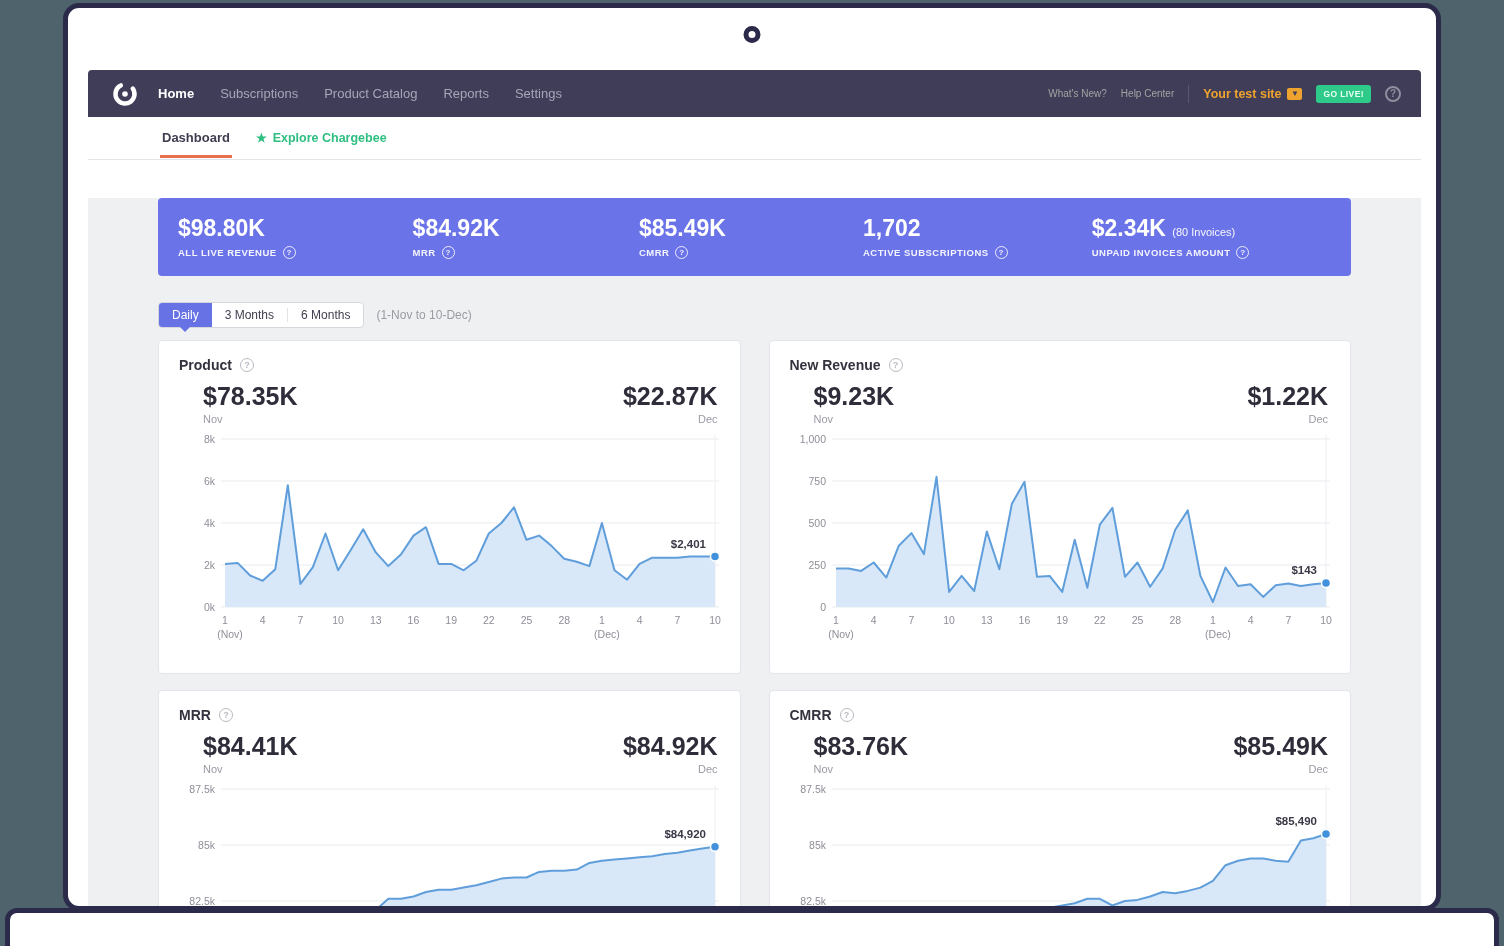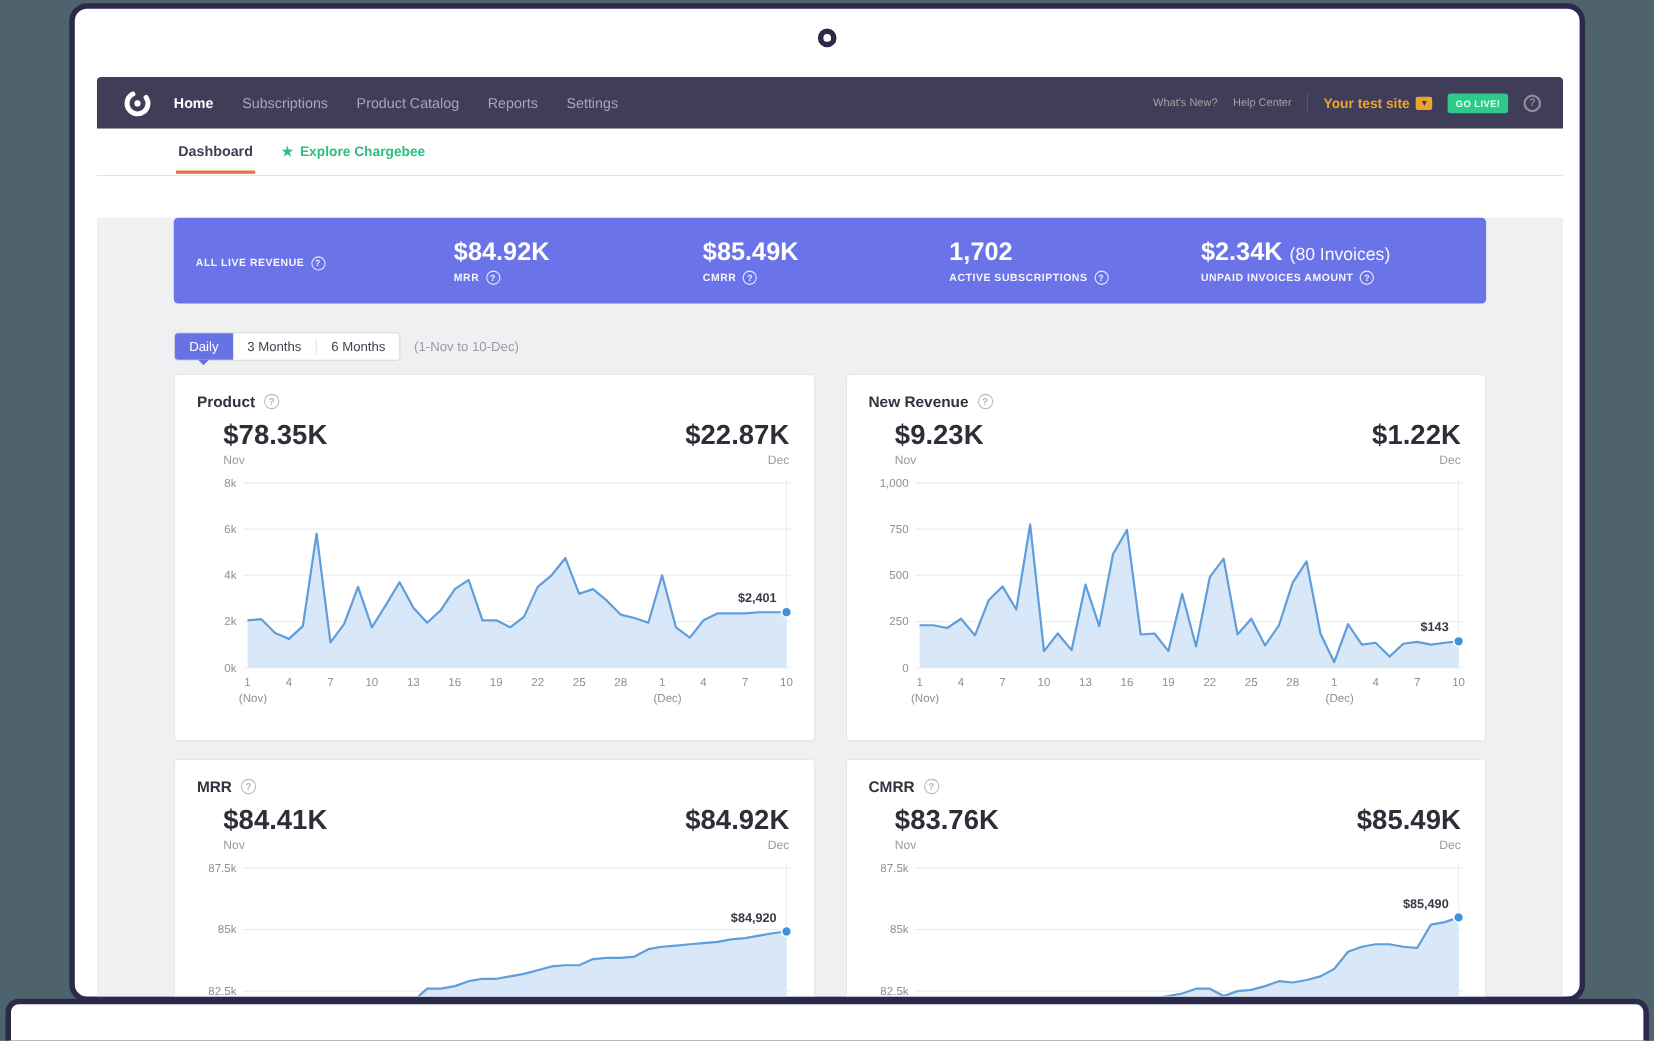--- a/index.html
+++ b/index.html
@@ -50,21 +50,21 @@
   .star{font-size:12px;color:#2dbe80;line-height:1;}
 
   
   .app-body{background:#eef0f2;height:746px;padding:0 70px;}
 
   
   .banner{margin-top:38px;height:78px;background:#6b73e8;border-radius:4px;
     display:flex;align-items:center;padding-left:20px;}
   .stat{display:flex;flex-direction:column;justify-content:center;}
   .stat-value{color:#fff;font-size:23px;font-weight:bold;line-height:1.15;}
-  .stat-extra{font-size:16px;font-weight:normal;color:rgba(255,255,255,.95);}
+  .stat-extra{font-size:11px;font-weight:normal;color:rgba(255,255,255,.95);}
   .stat-label{margin-top:4px;display:flex;align-items:center;gap:6px;
     font-size:9.5px;font-weight:bold;letter-spacing:.5px;color:rgba(255,255,255,.92);}
   .qm-white{width:13px;height:13px;border-radius:50%;border:1.5px solid rgba(255,255,255,.85);
     color:rgba(255,255,255,.9);font-size:8px;font-weight:bold;display:inline-flex;
     align-items:center;justify-content:center;flex:none;}
 
   
   .filter-row{margin-top:26px;display:flex;align-items:center;}
   .segmented{display:inline-flex;background:#fff;border:1px solid #d5d7dd;
     border-radius:4px;}
@@ -142,20 +142,21 @@
         <span class="explore">
           <span class="star">★</span>
           <span>Explore Chargebee</span>
         </span>
       </div>
 
       <div class="app-body">
 
         <div class="banner">
           <div class="stat" style="flex:0 0 20%;">
+            <span class="stat-value">$98.80K</span>
             <span class="stat-label">
               <span>ALL LIVE REVENUE</span>
               <span class="qm-white">?</span>
             </span>
           </div>
           <div class="stat" style="flex:0 0 19.3%;">
             <span class="stat-value">$84.92K</span>
             <span class="stat-label">
               <span>MRR</span>
               <span class="qm-white">?</span>

